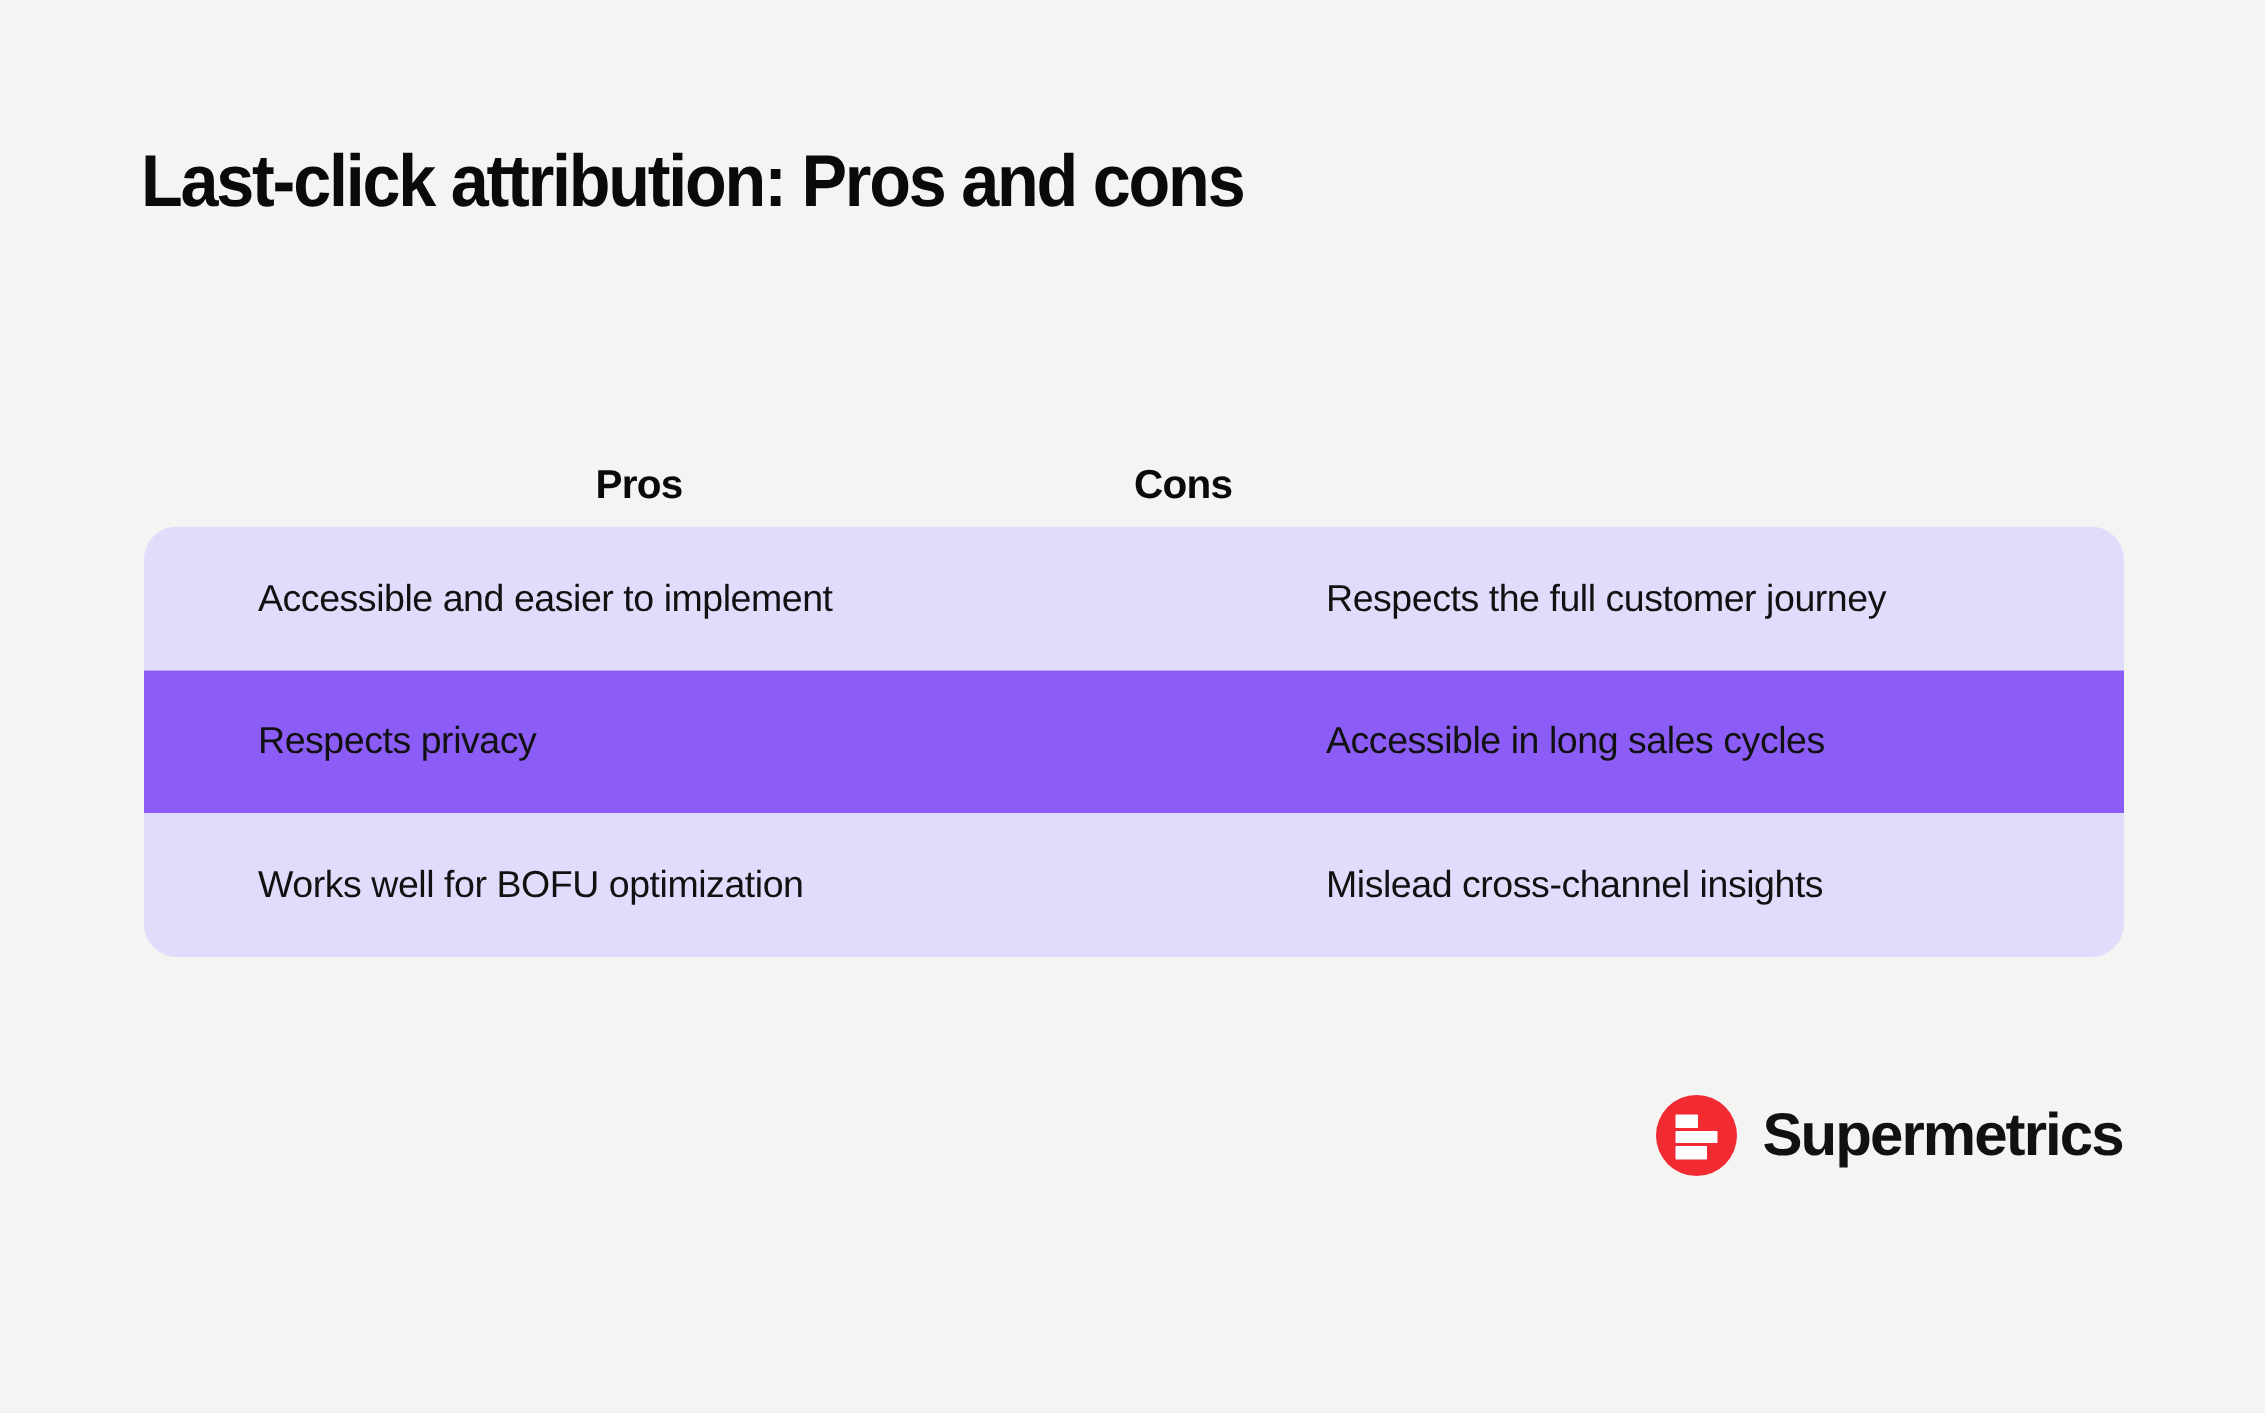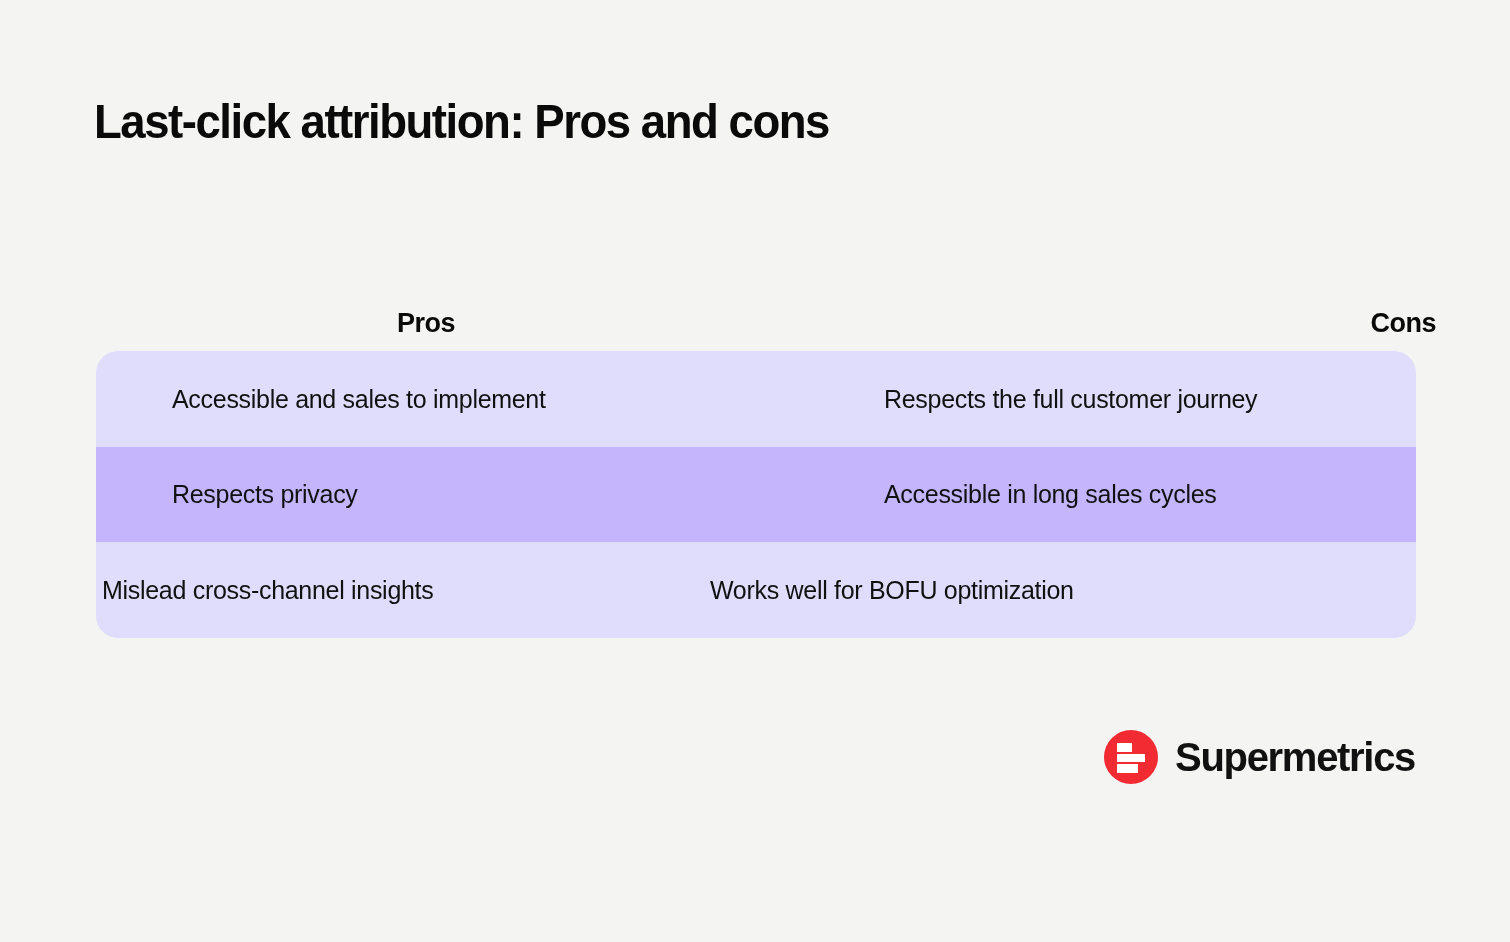--- a/index.html
+++ b/index.html
@@ -54,42 +54,42 @@
     font-size: 27px;
     font-weight: 700;
     letter-spacing: -0.5px;
     color: #0a0a0a;
     line-height: 44px;
     white-space: nowrap;
     margin-top: 18px;
   }
 
   .col-header.pros { left: 0; width: 660px; text-align: center; }
-  .col-header.cons { left: 680px; width: 660px; text-align: right; }
+  .col-header.cons { left: 660px; width: 660px; text-align: left; }
 
   
   .table-block {
     position: absolute;
     left: 96px;
     top: 351px;
     width: 1320px;
     height: 287px;
     border-radius: 22px;
     overflow: hidden;
   }
 
   .table-row {
     display: flex;
     width: 100%;
     height: 95.5px;
     align-items: center;
   }
 
   .row-lavender { background: #dfddfb; }
-  .row-green    { background: #c4b5fd; }
+  .row-green    { background: #8b5cf6; }
 
   .cell {
     font-size: 25px;
     font-weight: 400;
     letter-spacing: -0.3px;
     color: #111111;
     line-height: 34px;
     white-space: nowrap;
   }
 
@@ -144,32 +144,32 @@
   <h1 class="page-title">Last-click attribution: Pros and cons</h1>
 
   <div class="col-headers">
     <div class="col-header pros">Pros</div>
     <div class="col-header cons">Cons</div>
   </div>
 
   <div class="table-block">
 
     <div class="table-row row-lavender">
-      <div class="cell cell-pros">Accessible and sales to implement</div>
+      <div class="cell cell-pros">Accessible and easier to implement</div>
       <div class="cell cell-cons">Respects the full customer journey</div>
     </div>
 
     <div class="table-row row-green">
       <div class="cell cell-pros">Respects privacy</div>
       <div class="cell cell-cons">Accessible in long sales cycles</div>
     </div>
 
     <div class="table-row row-lavender">
+      <div class="cell cell-pros">Works well for BOFU optimization</div>
       <div class="cell cell-cons">Mislead cross-channel insights</div>
-      <div class="cell cell-pros">Works well for BOFU optimization</div>
     </div>
 
   </div>
 
   <div class="logo">
     <div class="logo-mark">
       <span class="bar bar-1"></span>
       <span class="bar bar-2"></span>
       <span class="bar bar-3"></span>
     </div>

